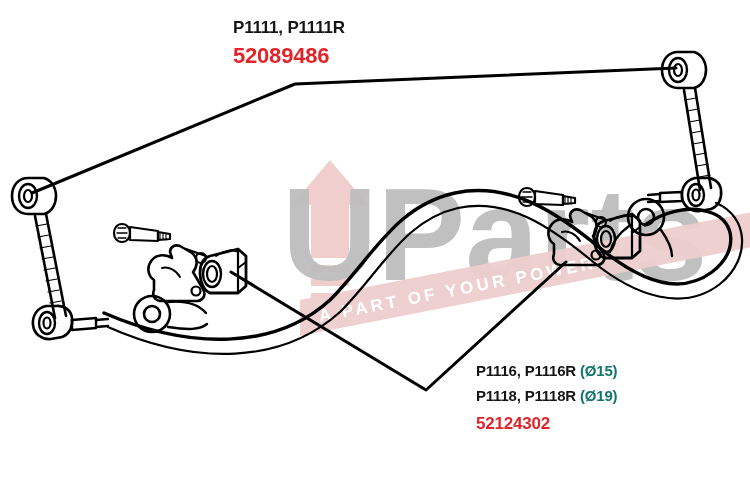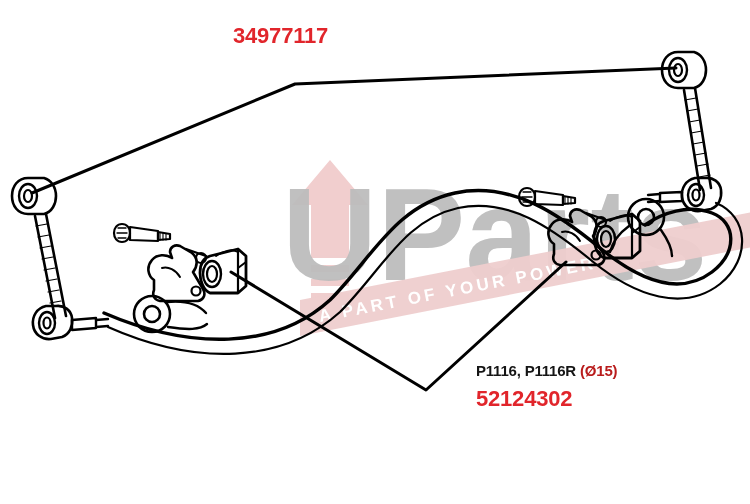--- a/index.html
+++ b/index.html
@@ -10,22 +10,22 @@
 
   .lbl{position:absolute;white-space:nowrap;font-weight:bold;letter-spacing:-0.2px;}
   .lbl-black{color:#151515;}
   .lbl-red{color:#e1252b;}
 
   #label-top{left:233px;top:18px;font-size:17px;}
   #label-top .num{display:block;margin-top:5px;font-size:22px;}
 
   #label-bottom{left:476px;top:358px;font-size:15px;line-height:25px;}
   #label-bottom .row{display:block;}
-  #label-bottom .dia{color:#b91c1c;}
-  #label-bottom .num{display:block;margin-top:3px;font-size:22px;}
+  #label-bottom .dia{color:#0f766e;}
+  #label-bottom .num{display:block;margin-top:3px;font-size:17px;}
 </style>
 </head>
 <body>
 
 <div id="stage">
 
   <svg width="750" height="504">
     <g opacity="0.85">
       <path d="M330 160 L368 205 L349 205 L349 300 L311 300 L311 205 L292 205 Z" fill="#eec6c6"></path>
       <rect x="292" y="258" width="76" height="7" fill="#ffffff"></rect>
@@ -248,24 +248,29 @@
         <ellipse cx="606" cy="239" rx="5" ry="8" stroke-width="2.2"></ellipse>
         <path d="M632 214 L 632 258" stroke-width="2.2"></path>
         <path d="M610 221 C 618 215, 627 214, 632 217" stroke-width="2"></path>
         <path d="M640 227 L 632 233" stroke-width="2"></path>
       </g>
 
     </g>
   </svg>
 
   <div id="label-top" class="lbl">
-    <span class="num lbl-red">34977117</span>
+    <span class="lbl-black">P1111, P1111R</span>
+    <span class="num lbl-red">52089486</span>
   </div>
 
   <div id="label-bottom" class="lbl">
     <span class="row">
       <span class="lbl-black">P1116, P1116R</span>
       <span class="dia">(Ø15)</span>
     </span>
+    <span class="row">
+      <span class="lbl-black">P1118, P1118R</span>
+      <span class="dia">(Ø19)</span>
+    </span>
     <span class="num lbl-red">52124302</span>
   </div>
 
 </div>
 
 </body></html>

